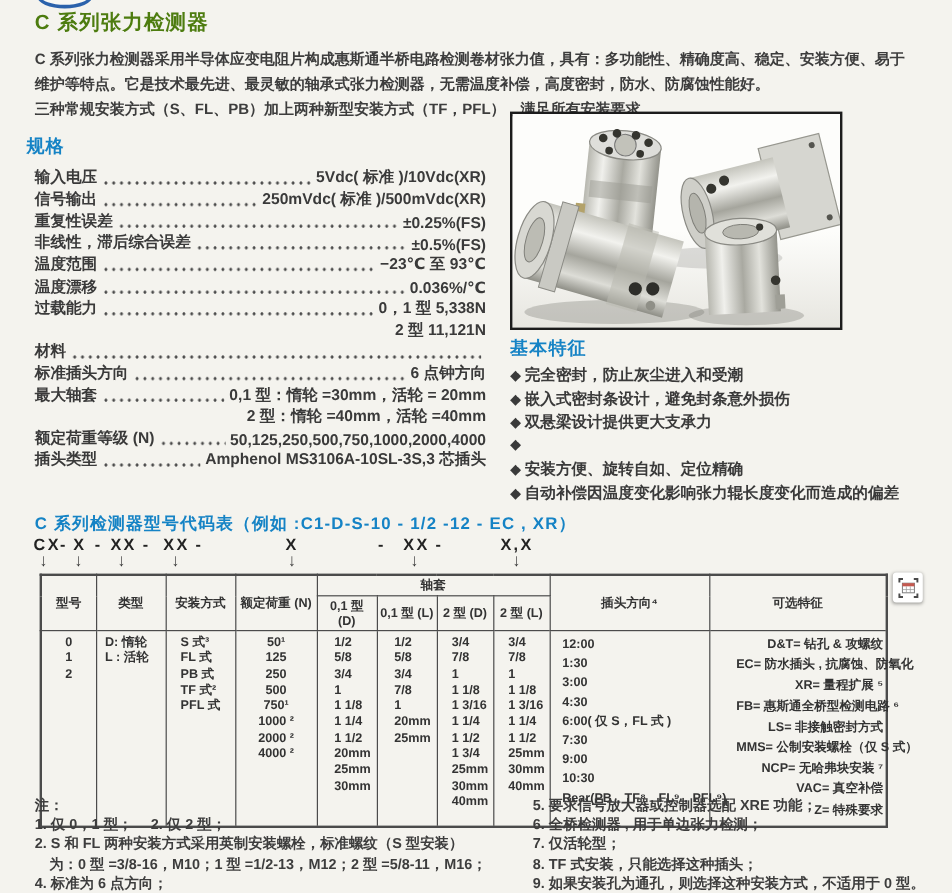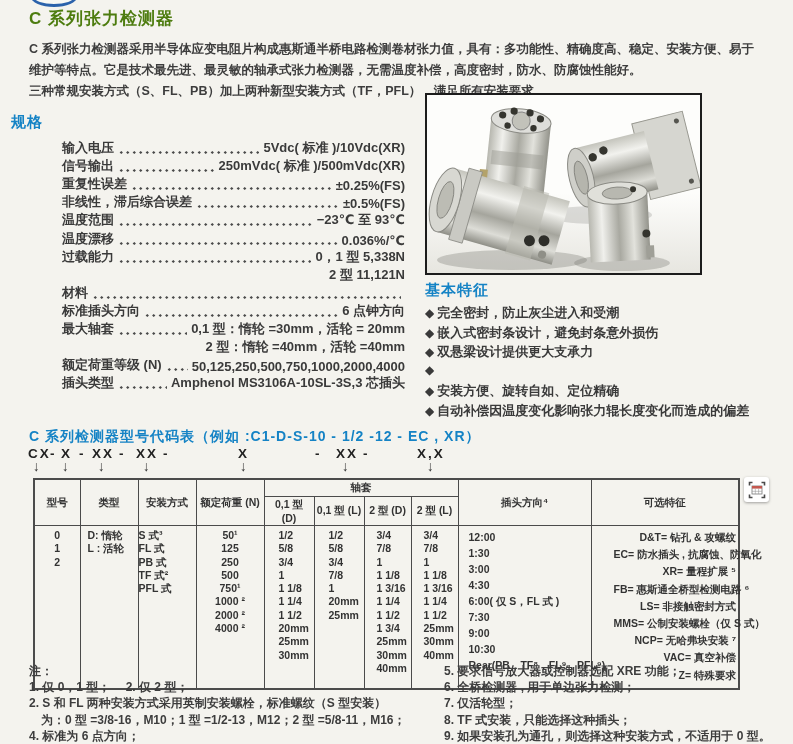--- a/index.html
+++ b/index.html
@@ -16,23 +16,23 @@
   .logo { position:absolute; top:-13px; left:31px; width:46px; height:20px;
           border:3px solid #2b62ab; border-radius:50%; background:#f8f8f4; }
   .page-title { position:absolute; top:7px; left:29px; font-size:17px; font-weight:bold; color:#4d7c0f; letter-spacing:1px; }
   .intro { position:absolute; top:39px; left:29px; width:745px; }
   .intro-line { font-size:12.5px; font-weight:600; line-height:21px; white-space:nowrap; color:#3d3d3d; }
 
   
   .sec-head { font-size:15px; font-weight:bold; color:#1583c5; letter-spacing:1px; }
 
   
-  .specs-head { position:absolute; top:113px; left:11px; }
+  .specs-head { position:absolute; top:113px; left:22px; }
   .spec-list { position:absolute; top:139px; left:29px; width:376px; }
-  .spec-row { display:flex; align-items:flex-end; height:18.1px; font-size:13px; font-weight:600; white-space:nowrap;margin-left:33px; }
+  .spec-row { display:flex; align-items:flex-end; height:18.1px; font-size:13px; font-weight:600; white-space:nowrap; }
   .spec-label { flex:0 0 auto; }
   .spec-leader { flex:1 1 auto; min-width:8px; height:3px; margin:0 4px 3px 4px;
     background-image:radial-gradient(circle,#4a4a4a 1.1px,transparent 1.4px);
     background-size:6.5px 3px; background-repeat:repeat-x; background-position:left bottom; }
   .spec-gap { flex:1 1 auto; }
   .spec-value { flex:0 0 auto; }
 
   
   .photo { position:absolute; left:425px; top:93px; width:277px; height:182px;
     border:2px solid #1c1c1c; background:linear-gradient(#fdfdfb 55%,#e7e6e0); }
@@ -307,21 +307,21 @@
       <tr>
         <td class="col-c" style="line-height: 13.3px;">
           <div class="cell-line">0</div>
           <div class="cell-line">1</div>
           <div class="cell-line">2</div>
         </td>
         <td class="col-l" style="line-height: 13.3px; padding-left: 7px;">
           <div class="cell-line">D: 惰轮</div>
           <div class="cell-line">L : 活轮</div>
         </td>
-        <td class="col-l" style="line-height: 13.3px; padding-left: 0;">
+        <td class="col-l" style="line-height: 13.3px; padding-left: 12px;">
           <div class="cell-line">S 式³</div>
           <div class="cell-line">FL 式</div>
           <div class="cell-line">PB 式</div>
           <div class="cell-line">TF 式²</div>
           <div class="cell-line">PFL 式</div>
         </td>
         <td class="col-c" style="line-height: 13.3px; margin-left: 21px;">
           <div class="cell-line">50¹</div>
           <div class="cell-line">125</div>
           <div class="cell-line">250</div>

